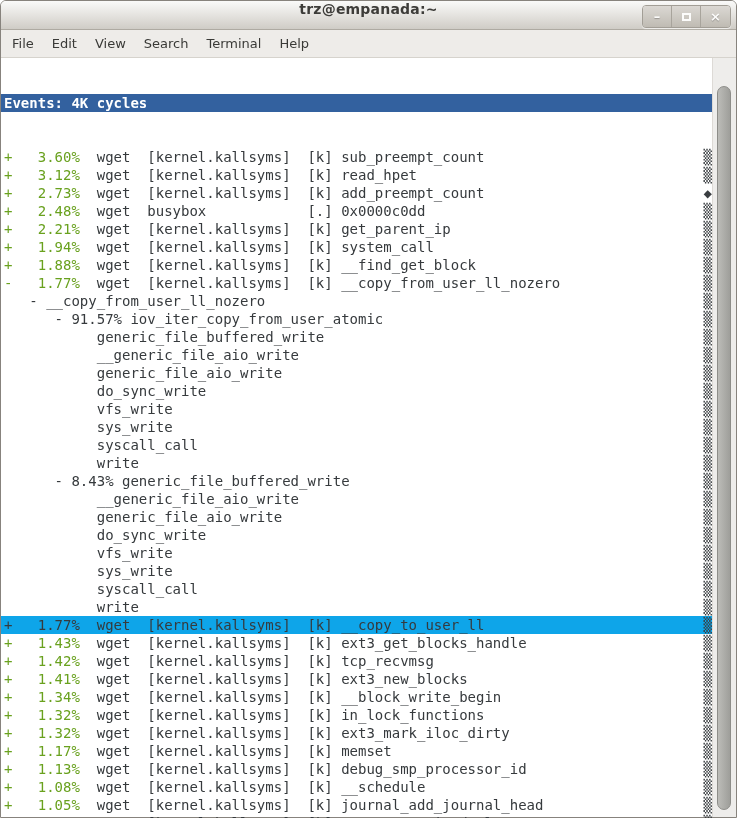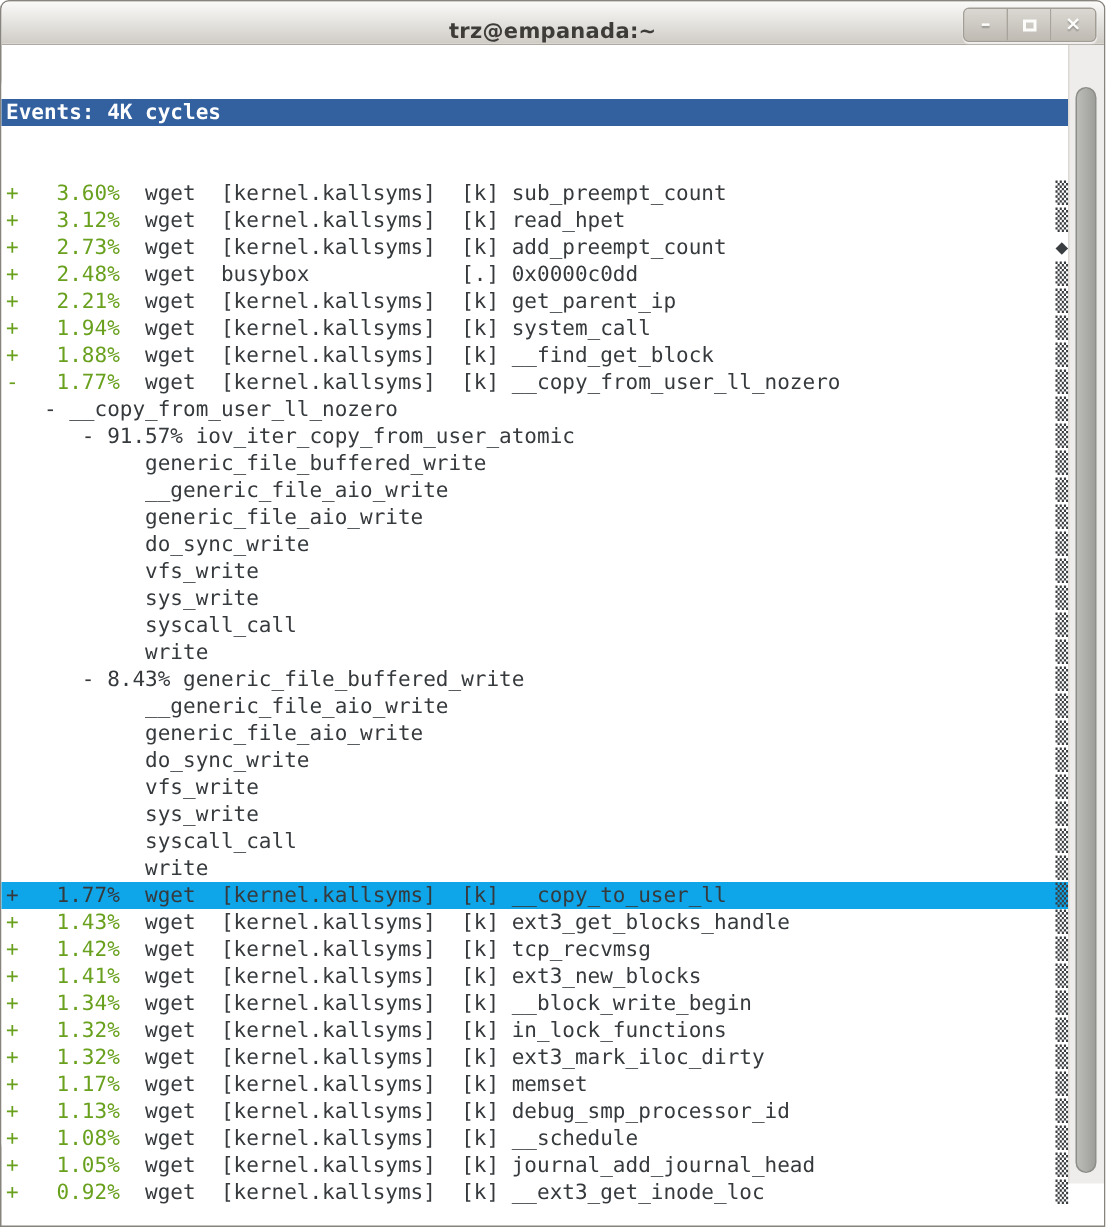--- a/index.html
+++ b/index.html
@@ -14,21 +14,21 @@
     position:relative;
   }
 
   
   .titlebar {
     height:29px;
     background:linear-gradient(#fafaf9, #e3e1dd 55%, #cfccc6);
     border-bottom:1px solid #aeaaa2;
     border-radius:5px 5px 0 0;
     position:relative;
-    display:flex; align-items:flex-end; justify-content:center;
+    display:flex; align-items:flex-start; justify-content:center;
   }
   .title-text {
     font-size:14px; font-weight:bold; color:#3d3c39; letter-spacing:0.2px;
   }
   .winbuttons {
     position:absolute; right:5px; top:4px; display:flex;
     border:1px solid #a29e96; border-radius:4px; overflow:hidden;
     box-shadow:0 1px 1px rgba(255,255,255,0.7);
   }
   .winbtn {
@@ -94,20 +94,28 @@
         </div>
       <div class="winbtn">
           <span class="sq"></span>
         </div>
       <div class="winbtn">
           <span>×</span>
         </div>
     </div>
   </div>
 
+  <div class="menubar">
+      <div class="menu-item">File</div>
+      <div class="menu-item">Edit</div>
+      <div class="menu-item">View</div>
+      <div class="menu-item">Search</div>
+      <div class="menu-item">Terminal</div>
+      <div class="menu-item">Help</div>
+    </div>
 
   <div class="content">
     <div class="term">
       <div class="trow header"><span>Events: 4K cycles</span></div>
       <div><div class="trow entry"><span class="green">+   3.60%</span><span>  wget  [kernel.kallsyms]  [k] sub_preempt_count</span><span>                          </span><span class="marker">▒</span></div><div class="trow entry"><span class="green">+   3.12%</span><span>  wget  [kernel.kallsyms]  [k] read_hpet</span><span>                                  </span><span class="marker">▒</span></div><div class="trow entry"><span class="green">+   2.73%</span><span>  wget  [kernel.kallsyms]  [k] add_preempt_count</span><span>                          </span><span class="marker">◆</span></div><div class="trow entry"><span class="green">+   2.48%</span><span>  wget  busybox            [.] 0x0000c0dd</span><span>                                 </span><span class="marker">▒</span></div><div class="trow entry"><span class="green">+   2.21%</span><span>  wget  [kernel.kallsyms]  [k] get_parent_ip</span><span>                              </span><span class="marker">▒</span></div><div class="trow entry"><span class="green">+   1.94%</span><span>  wget  [kernel.kallsyms]  [k] system_call</span><span>                                </span><span class="marker">▒</span></div><div class="trow entry"><span class="green">+   1.88%</span><span>  wget  [kernel.kallsyms]  [k] __find_get_block</span><span>                           </span><span class="marker">▒</span></div><div class="trow entry"><span class="green">-   1.77%</span><span>  wget  [kernel.kallsyms]  [k] __copy_from_user_ll_nozero</span><span>                 </span><span class="marker">▒</span></div><div class="trow chain"><span>   - __copy_from_user_ll_nozero</span><span>                                                    </span><span class="marker">▒</span></div><div class="trow chain"><span>      - 91.57% iov_iter_copy_from_user_atomic</span><span>                                      </span><span class="marker">▒</span></div><div class="trow chain"><span>           generic_file_buffered_write</span><span>                                             </span><span class="marker">▒</span></div><div class="trow chain"><span>           __generic_file_aio_write</span><span>                                                </span><span class="marker">▒</span></div><div class="trow chain"><span>           generic_file_aio_write</span><span>                                                  </span><span class="marker">▒</span></div><div class="trow chain"><span>           do_sync_write</span><span>                                                           </span><span class="marker">▒</span></div><div class="trow chain"><span>           vfs_write</span><span>                                                               </span><span class="marker">▒</span></div><div class="trow chain"><span>           sys_write</span><span>                                                               </span><span class="marker">▒</span></div><div class="trow chain"><span>           syscall_call</span><span>                                                            </span><span class="marker">▒</span></div><div class="trow chain"><span>           write</span><span>                                                                   </span><span class="marker">▒</span></div><div class="trow chain"><span>      - 8.43% generic_file_buffered_write</span><span>                                          </span><span class="marker">▒</span></div><div class="trow chain"><span>           __generic_file_aio_write</span><span>                                                </span><span class="marker">▒</span></div><div class="trow chain"><span>           generic_file_aio_write</span><span>                                                  </span><span class="marker">▒</span></div><div class="trow chain"><span>           do_sync_write</span><span>                                                           </span><span class="marker">▒</span></div><div class="trow chain"><span>           vfs_write</span><span>                                                               </span><span class="marker">▒</span></div><div class="trow chain"><span>           sys_write</span><span>                                                               </span><span class="marker">▒</span></div><div class="trow chain"><span>           syscall_call</span><span>                                                            </span><span class="marker">▒</span></div><div class="trow chain"><span>           write</span><span>                                                                   </span><span class="marker">▒</span></div><div class="trow selected"><span>+   1.77%  wget  [kernel.kallsyms]  [k] __copy_to_user_ll</span><span>                          </span><span class="marker">▒</span></div><div class="trow entry"><span class="green">+   1.43%</span><span>  wget  [kernel.kallsyms]  [k] ext3_get_blocks_handle</span><span>                     </span><span class="marker">▒</span></div><div class="trow entry"><span class="green">+   1.42%</span><span>  wget  [kernel.kallsyms]  [k] tcp_recvmsg</span><span>                                </span><span class="marker">▒</span></div><div class="trow entry"><span class="green">+   1.41%</span><span>  wget  [kernel.kallsyms]  [k] ext3_new_blocks</span><span>                            </span><span class="marker">▒</span></div><div class="trow entry"><span class="green">+   1.34%</span><span>  wget  [kernel.kallsyms]  [k] __block_write_begin</span><span>                        </span><span class="marker">▒</span></div><div class="trow entry"><span class="green">+   1.32%</span><span>  wget  [kernel.kallsyms]  [k] in_lock_functions</span><span>                          </span><span class="marker">▒</span></div><div class="trow entry"><span class="green">+   1.32%</span><span>  wget  [kernel.kallsyms]  [k] ext3_mark_iloc_dirty</span><span>                       </span><span class="marker">▒</span></div><div class="trow entry"><span class="green">+   1.17%</span><span>  wget  [kernel.kallsyms]  [k] memset</span><span>                                     </span><span class="marker">▒</span></div><div class="trow entry"><span class="green">+   1.13%</span><span>  wget  [kernel.kallsyms]  [k] debug_smp_processor_id</span><span>                     </span><span class="marker">▒</span></div><div class="trow entry"><span class="green">+   1.08%</span><span>  wget  [kernel.kallsyms]  [k] __schedule</span><span>                                 </span><span class="marker">▒</span></div><div class="trow entry"><span class="green">+   1.05%</span><span>  wget  [kernel.kallsyms]  [k] journal_add_journal_head</span><span>                   </span><span class="marker">▒</span></div><div class="trow entry"><span class="green">+   0.92%</span><span>  wget  [kernel.kallsyms]  [k] __ext3_get_inode_loc</span><span>                       </span><span class="marker">▒</span></div></div>
       
     </div>
     <div class="gtkscroll">
       <div class="gtkthumb"></div>
     </div>

